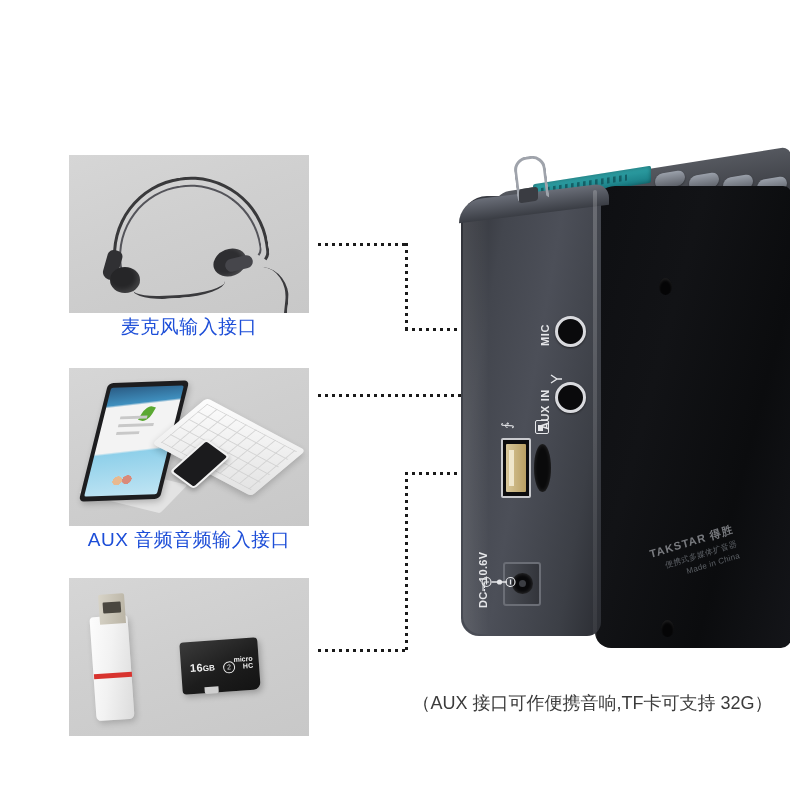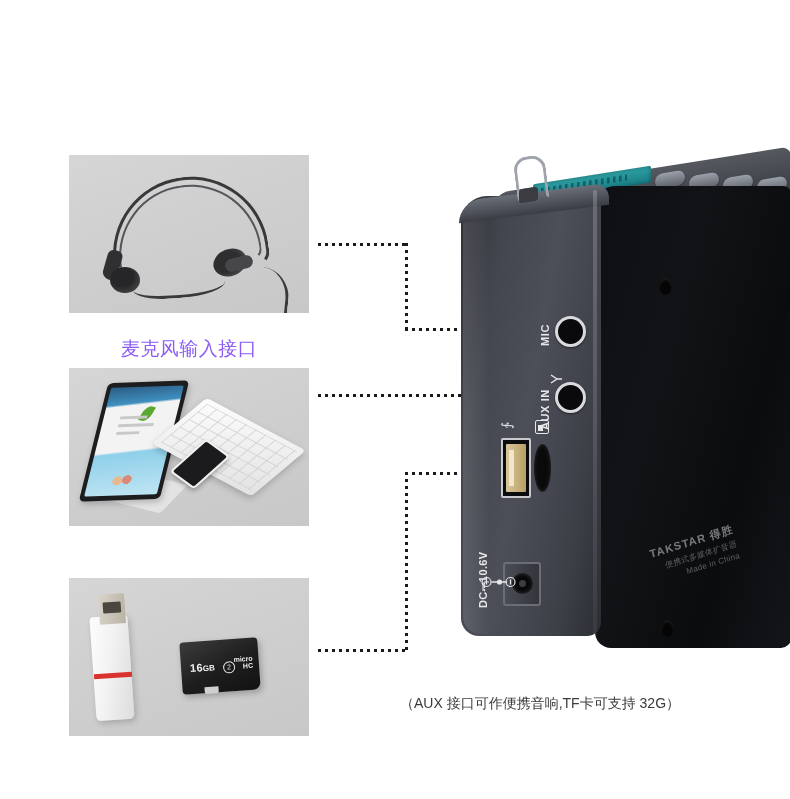--- a/index.html
+++ b/index.html
@@ -25,24 +25,24 @@
   .panel-img {
     position: relative;
     width: 240px;
     height: 158px;
     background: linear-gradient(160deg, #d6d6d6 0%, #cfcfcf 45%, #c8c8c8 100%);
     overflow: hidden;
   }
   .panel-cap {
     width: 240px;
     text-align: center;
-    color: #8b5cf6;
+    color: #1d4ed8;
     font-size: 19px;
     letter-spacing: .5px;
-    padding-top: 23px;
+    padding-top: 1px;
     white-space: nowrap;
   }
   #panel-mic  { top: 155px; }
   #panel-aux  { top: 368px; }
   #panel-usb  { top: 578px; }
 
   
   .hs-band {
     position: absolute;
     left: 40px; top: 22px;
@@ -496,23 +496,23 @@
     letter-spacing: .3px;
     margin-top: 2px;
   }
 
   
   #notes {
     position: absolute;
     left: 400px;
     top: 690px;
     width: 385px;
-    text-align: left;
+    text-align: center;
     color: #3b3b3b;
-    font-size: 14px;
+    font-size: 18px;
     line-height: 26px;
   }
   #notes div { white-space: nowrap; }
 </style>
 </head>
 <body>
 
 <div class="panel" id="panel-mic">
   <div class="panel-img">
     <div class="hs-band"></div>
@@ -537,20 +537,21 @@
         <div class="tb-g2"></div>
         <div class="tb-g3"></div>
         <div class="tb-fig"></div>
       </div>
     </div>
     <div class="kb-body">
       <div class="kb-keys"></div>
     </div>
     <div class="ph-body"></div>
   </div>
+  <div class="panel-cap">AUX 音频音频输入接口</div>
 </div>
 
 <div class="panel" id="panel-usb">
   <div class="panel-img">
     <div class="usb-body"></div>
     <div class="usb-metal">
         <i></i>
       </div>
     <div class="usb-stripe"></div>
     <div class="tf-card">

